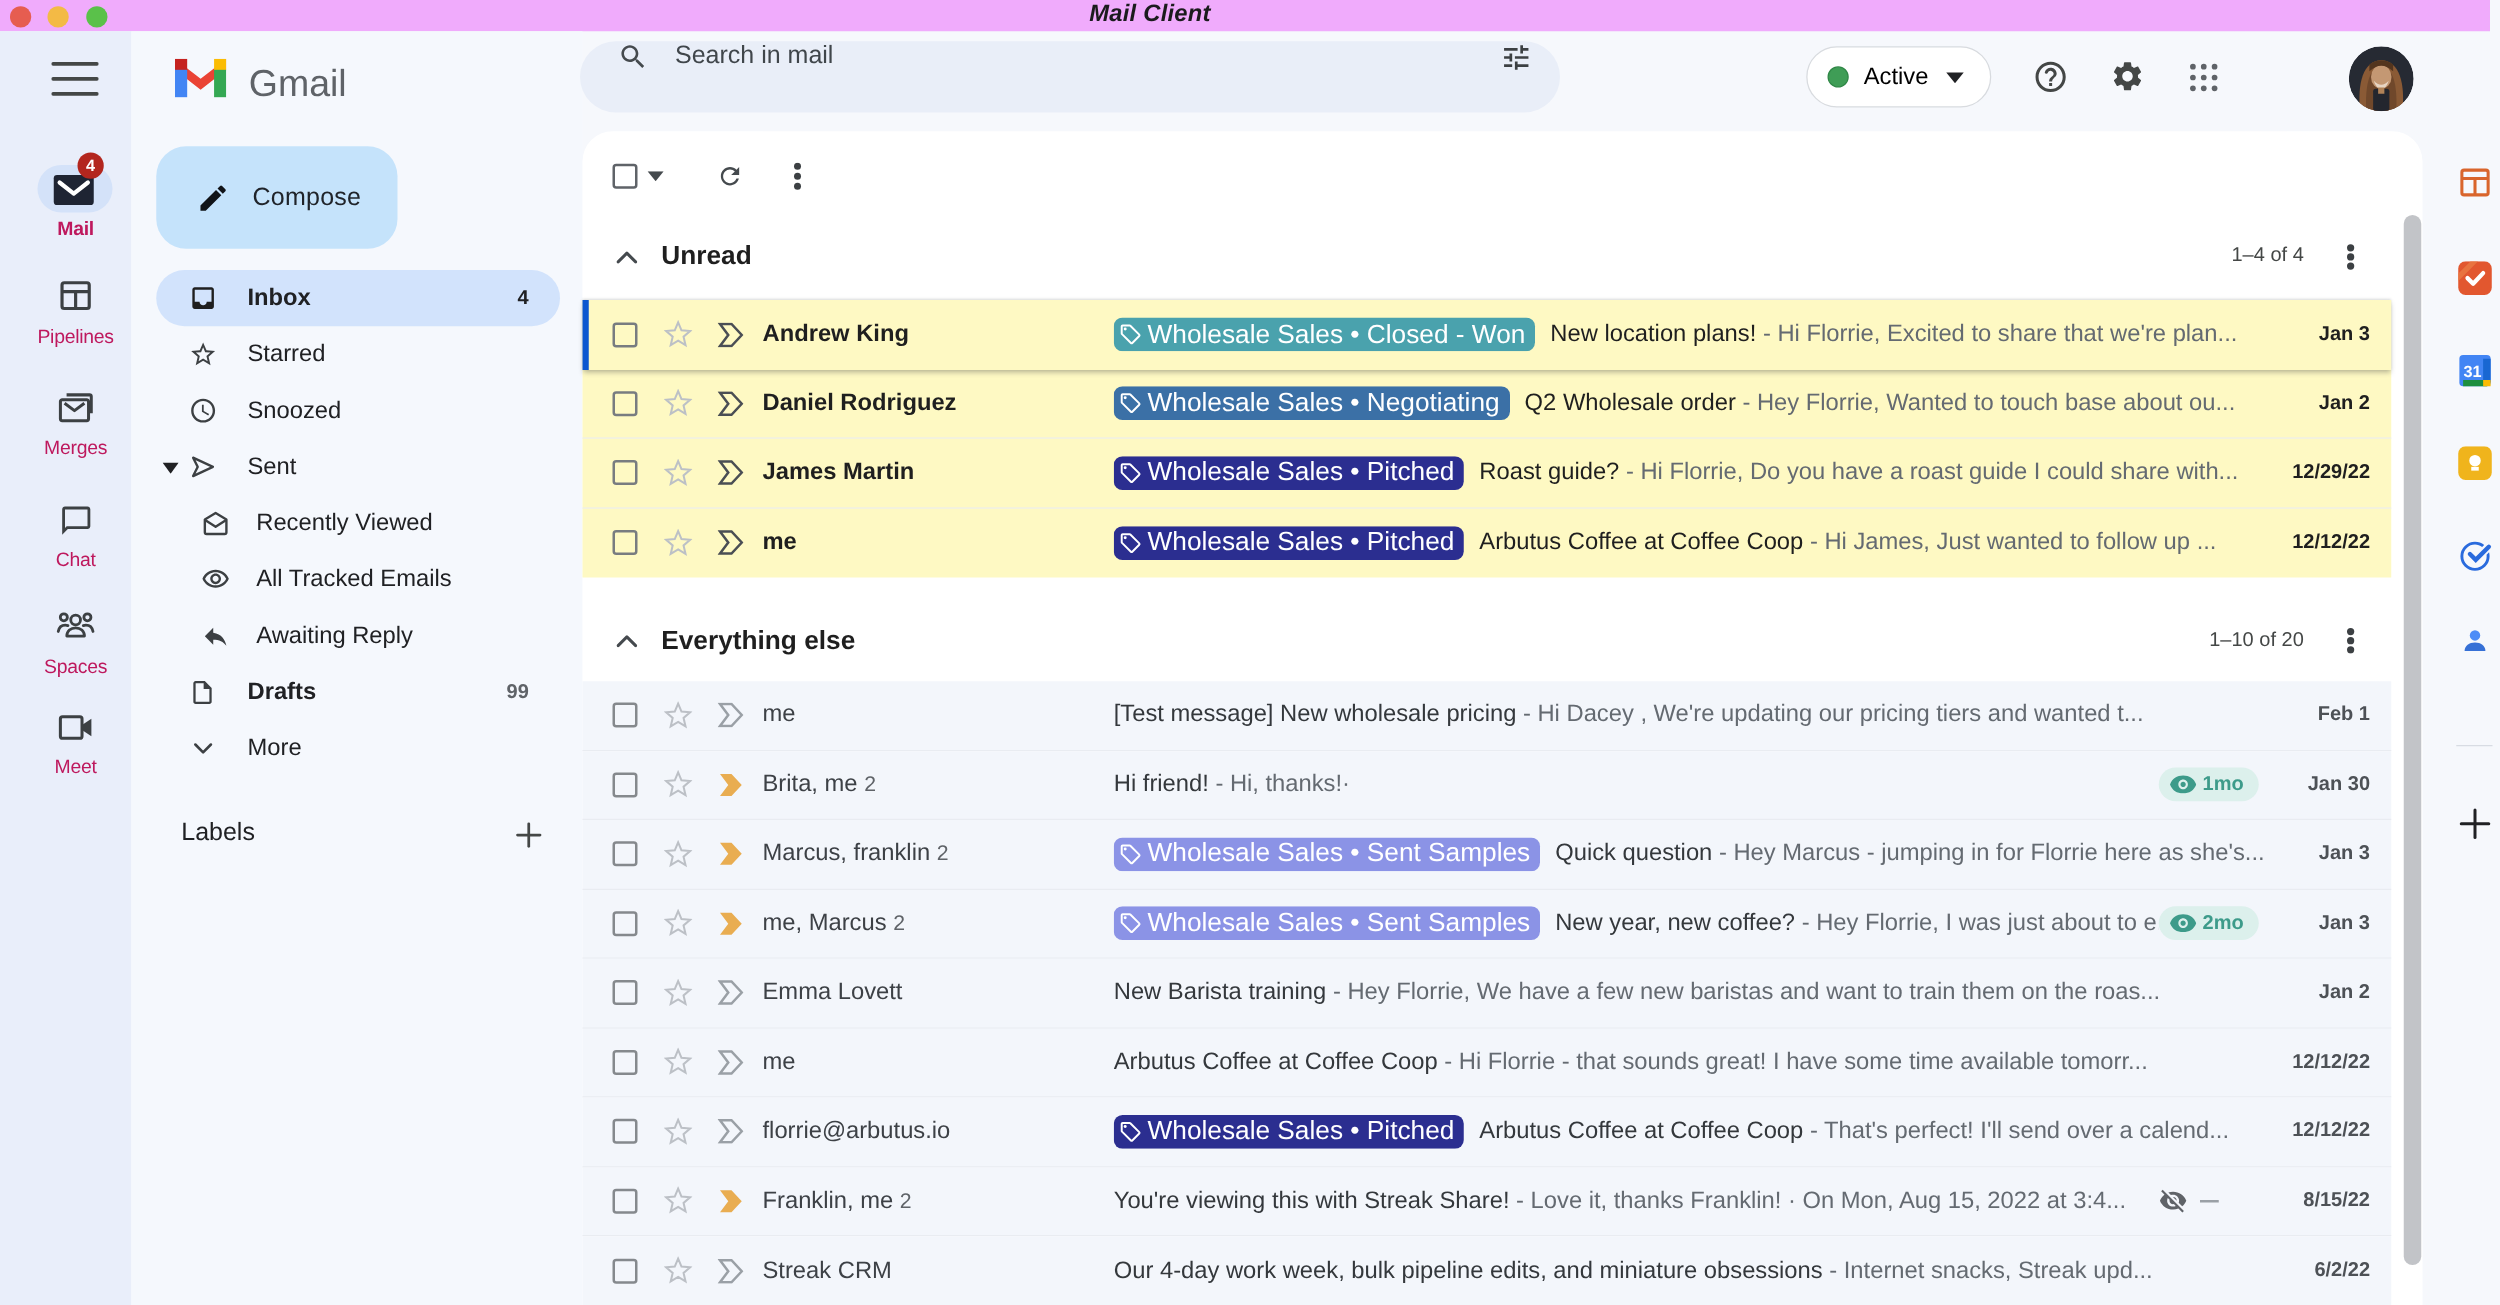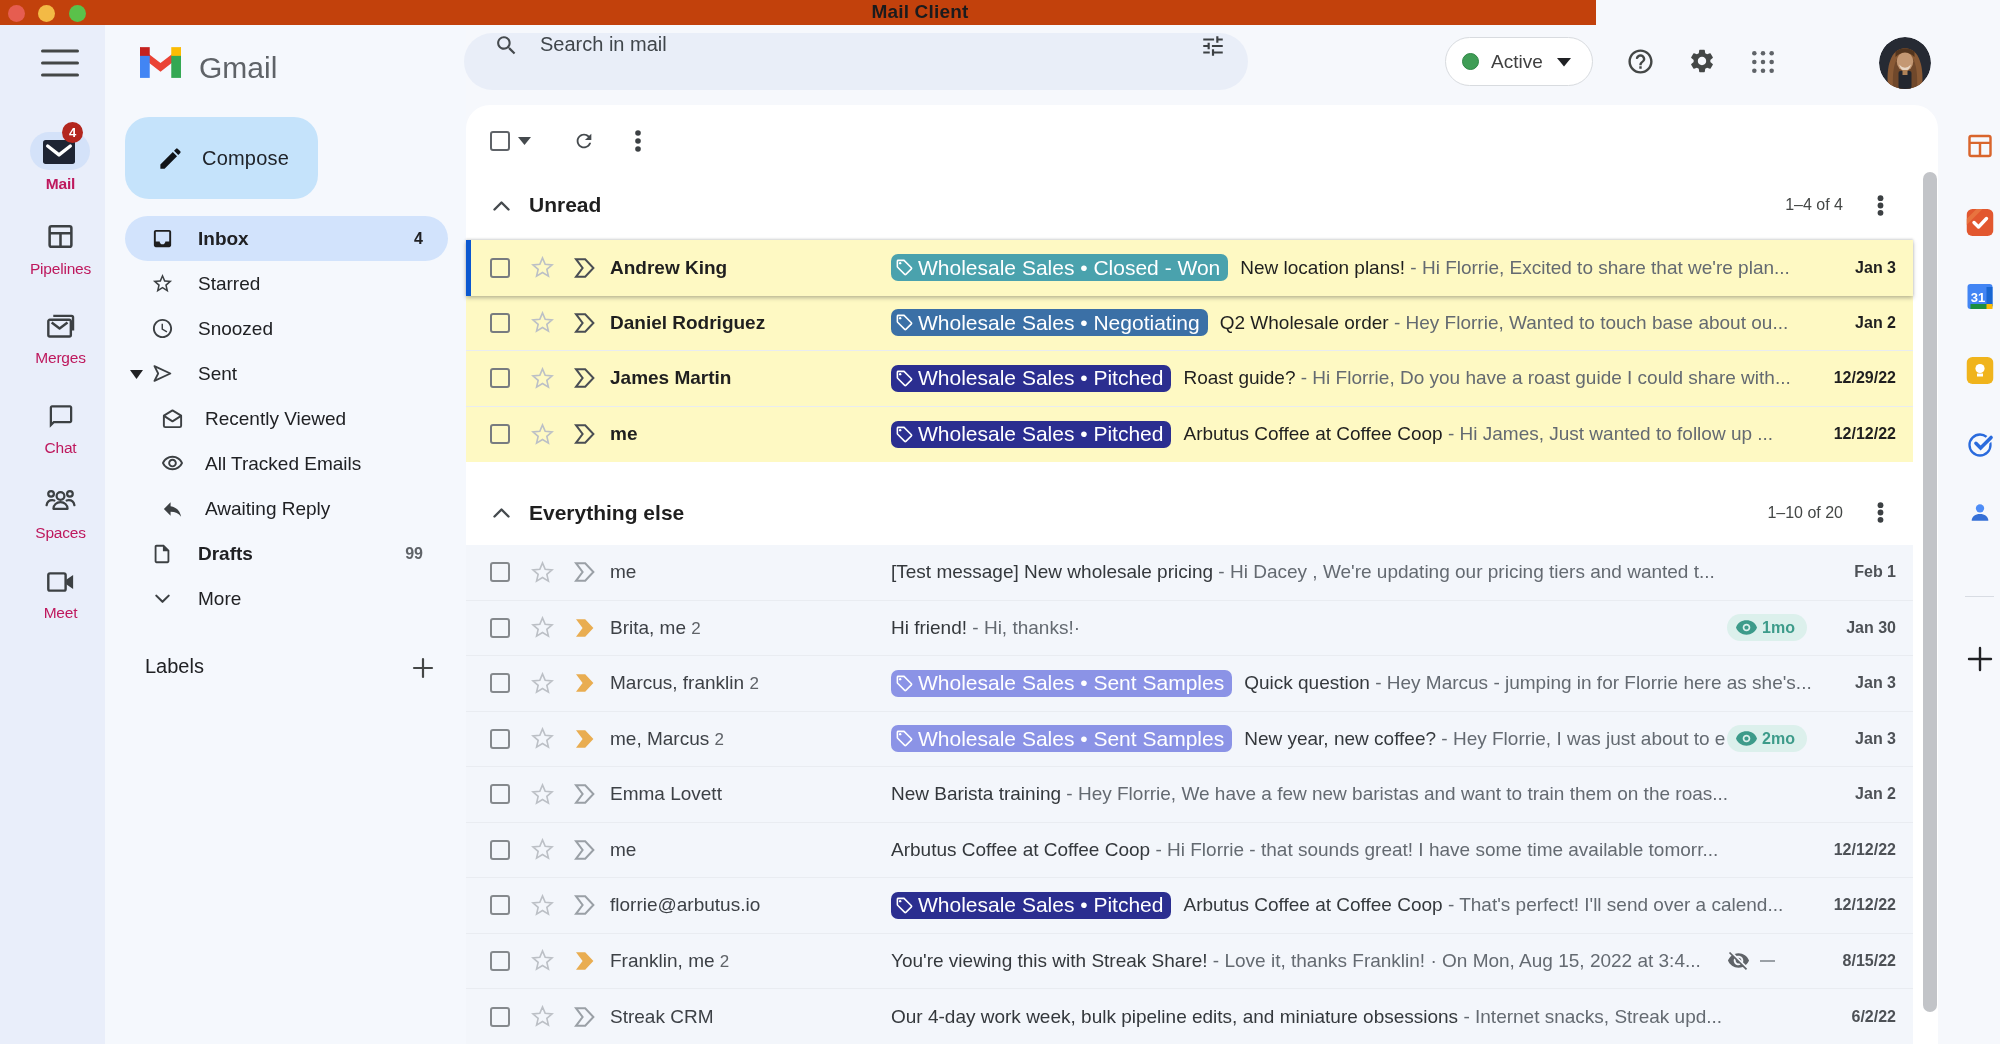--- a/index.html
+++ b/index.html
@@ -1,21 +1,21 @@
 <!DOCTYPE html>
 <html><head>
 <meta charset="utf-8">
 <style>
 * { margin:0; padding:0; box-sizing:border-box; }
 html,body { width:2000px; height:1044px; overflow:hidden; }
 body { font-family:"Liberation Sans", sans-serif; background:#f6f8fc; position:relative; }
 .abs { position:absolute; }
 
 
-#titlebar { position:absolute; left:0; top:0; width:1596px; height:25px; background:#c2410c; }
+#titlebar { position:absolute; left:0; top:0; width:1992px; height:25px; background:#f0abfc;font-style:italic; }
 .tl { position:absolute; top:5px; width:17px; height:17px; border-radius:50%; }
 #title { position:absolute; top:0; left:820px; width:200px; height:25px; text-align:center; font-size:19px; font-weight:bold; color:#1b1b1d; line-height:24px; letter-spacing:.2px; }
 
 
 #rail { position:absolute; left:0; top:25px; width:105px; height:1019px; background:#e9eefa; }
 .railitem { position:absolute; left:8px; width:105px; text-align:center; }
 .raillabel { font-size:15.5px; color:#be185d; margin-top:5px; letter-spacing:-.2px; }
 #mailpill { position:absolute; left:22px; top:0; width:60px; height:38px; background:#d4e2f9; border-radius:19px; }
 #mailbadge { position:absolute; left:54px; top:-10px; width:21px; height:21px; background:#b3261e; border-radius:50%; color:#fff; font-size:13px; font-weight:bold; text-align:center; line-height:21px; }
 
@@ -262,21 +262,21 @@
       <path d="M15.5 14h-.79l-.28-.27C15.41 12.59 16 11.11 16 9.5 16 5.91 13.09 3 9.5 3S3 5.91 3 9.5 5.91 16 9.5 16c1.61 0 3.09-.59 4.23-1.57l.27.28v.79l5 4.99L20.49 19l-4.99-5zm-6 0C7.01 14 5 11.99 5 9.5S7.01 5 9.5 5 14 7.01 14 9.5 11.99 14 9.5 14z" fill="#454a4e"></path>
     </svg>
   <span class="ph">Search in mail</span>
   <svg style="margin-left:auto; margin-right:22px;" width="26" height="26" viewBox="0 0 24 24">
       <path d="M3 17v2h6v-2H3zM3 5v2h10V5H3zm10 16v-2h8v-2h-8v-2h-2v6h2zM7 9v2H3v2h4v2h2V9H7zm14 4v-2H11v2h10zm-6-4h2V7h4V5h-4V3h-2v6z" fill="#3c4043"></path>
     </svg>
 </div>
 
 <div id="activepill">
   <span style="width:17px; height:17px; border-radius:50%; background:#3f9d56; margin-left:16px; border:1px solid #2f8746;"></span>
-  <span style="font-size:19px; font-weight:500; color:#404040; margin-left:12px;">Active</span>
+  <span style="font-size:19px; font-weight:500; color:#000000; margin-left:12px;">Active</span>
   <svg style="margin-left:13px;" width="16" height="10" viewBox="0 0 16 10">
       <path d="M1 1 h14 L8 9.5 z" fill="#202124"></path>
     </svg>
 </div>
 
 <svg class="abs" style="left:1626px; top:47px;" width="29" height="29" viewBox="0 0 24 24">
     <path d="M12 2C6.48 2 2 6.48 2 12s4.48 10 10 10 10-4.48 10-10S17.52 2 12 2zm0 18c-4.41 0-8-3.59-8-8s3.59-8 8-8 8 3.59 8 8-3.59 8-8 8z" fill="#444746"></path>
     <path d="M11 16h2v2h-2zm1.61-9.96c-2.06-.3-3.88.97-4.43 2.79-.18.58.26 1.17.87 1.17h.2c.41 0 .74-.29.88-.67.32-.89 1.27-1.5 2.3-1.28.95.2 1.65 1.13 1.57 2.1-.1 1.34-1.62 1.63-2.45 2.88 0 .01-.01.01-.01.02-.01.02-.02.03-.03.05-.09.15-.18.32-.25.5-.01.03-.03.05-.04.08-.01.02-.01.04-.02.07-.12.34-.2.75-.2 1.25h2c0-.42.11-.77.28-1.07.02-.03.03-.06.05-.09.08-.14.18-.27.28-.39.01-.01.02-.03.03-.04.1-.12.21-.23.33-.34.96-.91 2.26-1.65 1.99-3.56-.24-1.74-1.61-3.21-3.35-3.47z" fill="#444746"></path>
   </svg>
 <svg class="abs" style="left:1688px; top:47px;" width="28" height="28" viewBox="0 0 24 24">

